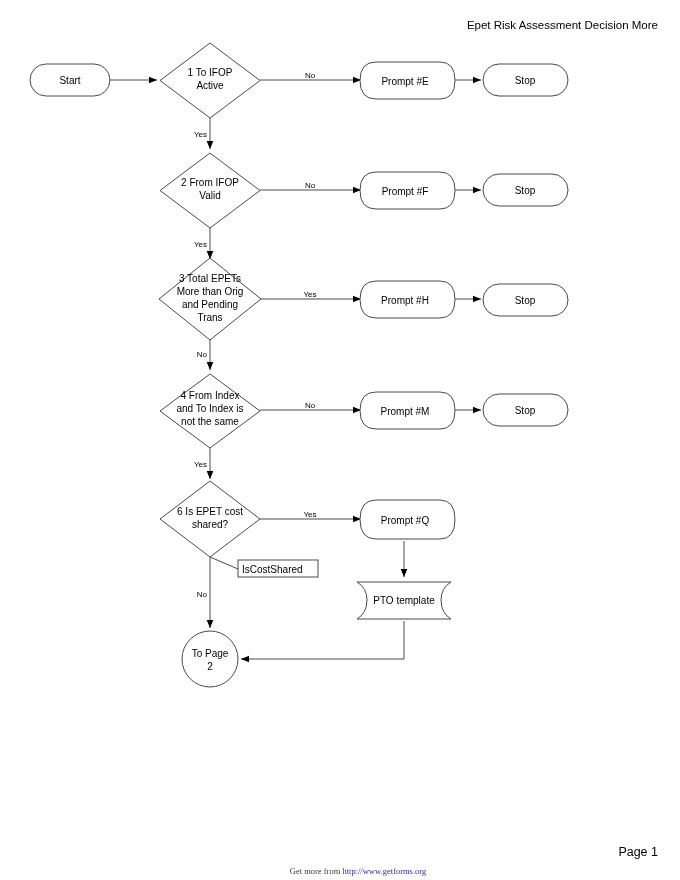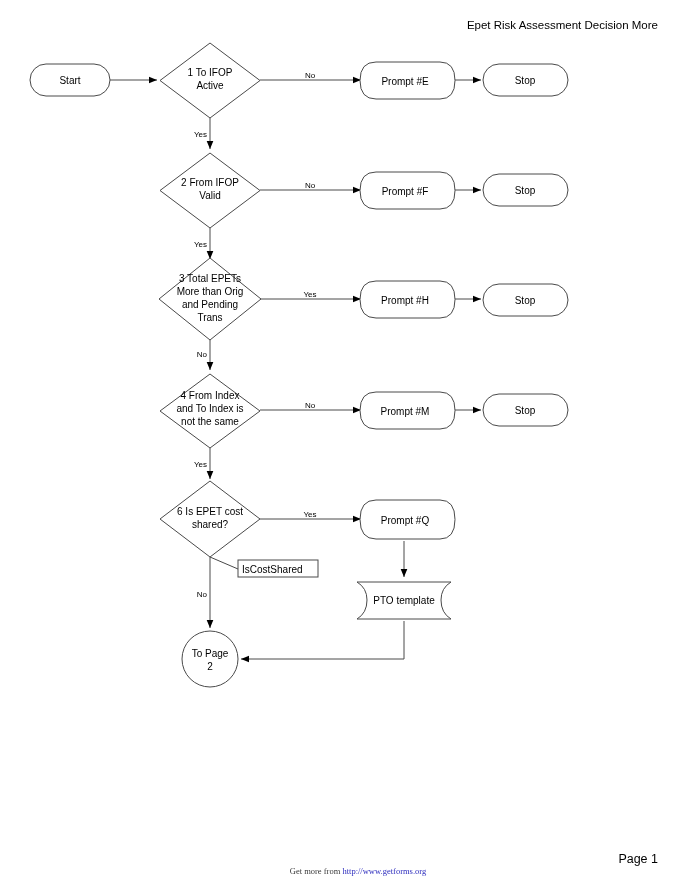--- a/index.html
+++ b/index.html
@@ -29,21 +29,20 @@
     color: #000;
     white-space: nowrap;
   }
   .page-num {
     position: absolute;
     right: 22px;
     top: 845px;
     font-size: 12.5px;
     color: #000;
     white-space: nowrap;
-    margin-top: 7px;
   }
   .footer-promo {
     position: absolute;
     left: 0;
     right: 0;
     top: 866px;
     text-align: center;
     font-size: 8.5px;
     font-family: "Liberation Serif", serif;
     color: #3a3a3a;

